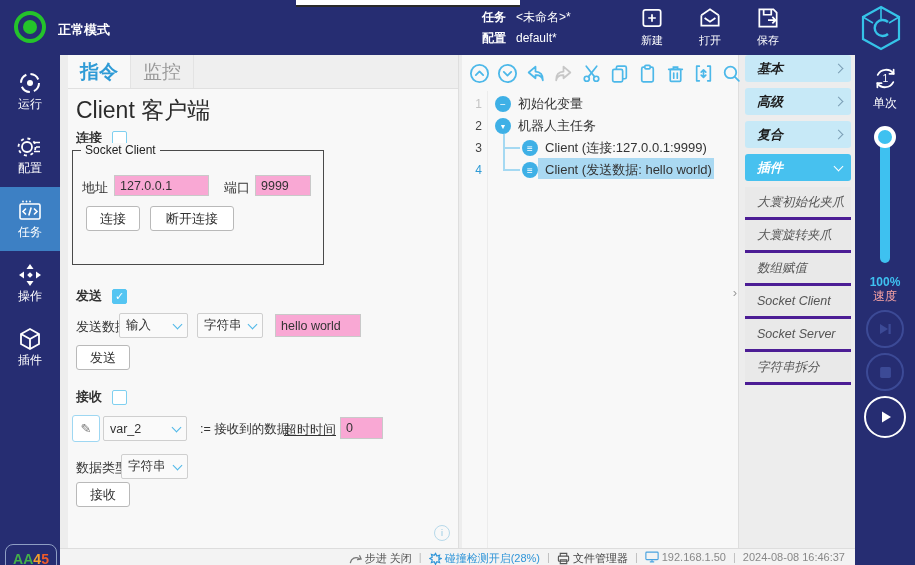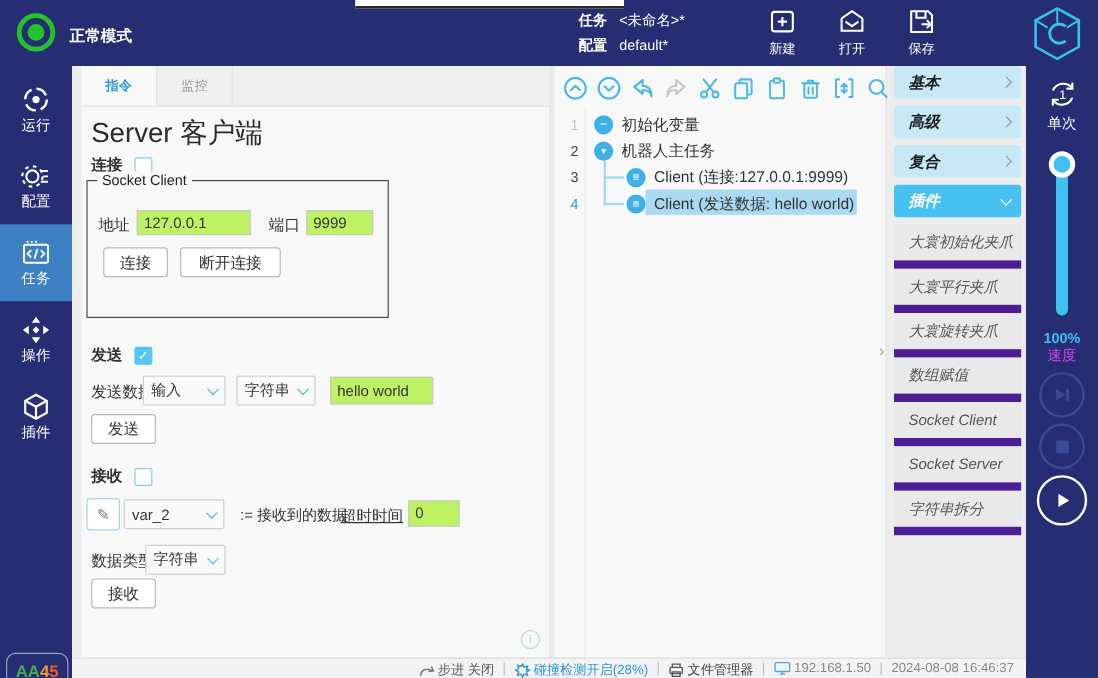--- a/index.html
+++ b/index.html
@@ -24,32 +24,32 @@
   .lsidebar{position:absolute;left:0;top:55px;width:60px;bottom:0;background:#262d72;padding-top:4px;box-sizing:border-box;}
   .side-item{height:64px;display:flex;flex-direction:column;align-items:center;justify-content:center;gap:0;
              color:#fff;font-size:12px;cursor:pointer;}
   .side-item.active{background:#3d80c4;}
   .badge{position:absolute;left:5px;bottom:-9px;width:50px;height:28px;border:1px solid #8f9ec4;border-radius:8px;
          display:flex;align-items:center;justify-content:center;font-weight:bold;font-size:14px;background:#262d72;}
   .badge .c1,.badge .c2{color:#43b049;} .badge .c3{color:#f5a02c;} .badge .c4{color:#ef5a2a;}
   
   .form-panel{position:absolute;left:68px;top:55px;width:390px;bottom:17px;background:#f8f8f8;border-right:1px solid #dedede;}
   .tabs{height:33px;background:#efefef;border-bottom:1px solid #e0e0e0;display:flex;}
-  .tab{width:62px;display:flex;align-items:center;justify-content:center;font-size:11px;color:#9a9a9a;
+  .tab{width:62px;display:flex;align-items:center;justify-content:center;font-size:19px;color:#9a9a9a;
        border-right:1px solid #e3e3e3;cursor:pointer;}
   .tab.active{background:#f8f8f8;color:#2f9bd6;font-weight:bold;}
   .ftitle{position:absolute;left:8px;top:40px;font-size:23px;color:#2b2b2b;}
   .chk-row{position:absolute;display:flex;align-items:center;gap:10px;font-weight:bold;font-size:13px;color:#333;}
   .checkbox{width:15px;height:15px;border:1.5px solid #7fd0f0;border-radius:2px;background:#fff;box-sizing:border-box;
             display:flex;align-items:center;justify-content:center;cursor:pointer;}
   .checkbox.checked{background:#55c5f2;border-color:#55c5f2;color:#fff;font-size:11px;font-weight:bold;}
   .fieldset{position:absolute;left:4px;top:95px;width:250px;height:113px;border:1px solid #4a4a4a;}
   .legend{position:absolute;top:-8px;left:8px;background:#f8f8f8;padding:0 4px;font-size:12px;color:#222;}
   .flabel{position:absolute;font-size:13px;color:#333;}
-  .inp{position:absolute;border:1px solid #c9c9c9;background:#bef264;font-size:12.5px;color:#333;padding:0 5px;
+  .inp{position:absolute;border:1px solid #c9c9c9;background:#f9a8d4;font-size:12.5px;color:#333;padding:0 5px;
        font-family:"Liberation Sans","DejaVu Sans",sans-serif;box-sizing:border-box;}
   .btn{position:absolute;background:#fff;border:1px solid #b9b9b9;border-radius:3px;font-size:13px;color:#333;
        display:flex;align-items:center;justify-content:center;cursor:pointer;box-sizing:border-box;}
   .select{position:absolute;background:#fafafa;border:1px solid #cfcfcf;border-radius:2px;display:flex;
           align-items:center;justify-content:space-between;padding:0 6px;font-size:12.5px;color:#333;
           box-sizing:border-box;cursor:pointer;}
   .chev{width:6px;height:6px;border-right:1.6px solid #4db7e8;border-bottom:1.6px solid #4db7e8;
         transform:rotate(45deg);margin-top:-3px;}
   .pencil-btn{position:absolute;background:#fff;border:1px solid #9ed7f2;border-radius:3px;color:#777;
               display:flex;align-items:center;justify-content:center;font-size:13px;cursor:pointer;box-sizing:border-box;}
@@ -70,31 +70,31 @@
   .conn{position:absolute;background:#a5d9f2;}
   .expander{position:absolute;right:1px;top:230px;color:#999;font-size:13px;cursor:pointer;}
   
   .library{position:absolute;left:745px;top:55px;width:106px;bottom:17px;font-style:italic;}
   .cat{height:27px;border-radius:3px;background:#c7e9f7;margin-bottom:6px;display:flex;align-items:center;
        justify-content:space-between;padding:0 9px 0 12px;font-size:13px;font-weight:bold;color:#1c1c1c;cursor:pointer;}
   .cat .cchev{width:6px;height:6px;border-right:1.8px solid #7b9eb5;border-bottom:1.8px solid #7b9eb5;
               transform:rotate(-45deg);}
   .cat.active{background:#47c1ef;color:#fff;}
   .cat.active .cchev{border-color:#fff;transform:rotate(45deg);margin-top:-3px;}
-  .libitem{height:30px;background:#e9e9e9;border-bottom:7px solid #4c1d95;font-size:12.5px;color:#555;
+  .libitem{height:30px;background:#e9e9e9;border-bottom:3px solid #4c1d95;font-size:12.5px;color:#555;
            line-height:30px;padding-left:12px;cursor:pointer;}
   
   .controls{position:absolute;left:855px;top:55px;width:60px;bottom:0;background:#262d72;}
   .single{position:absolute;left:0;top:10px;width:60px;display:flex;flex-direction:column;align-items:center;gap:3px;
           color:#fff;font-size:12px;cursor:pointer;}
   .slider-track{position:absolute;left:25px;top:82px;width:10px;height:126px;background:#3ec1f0;border-radius:5px;cursor:pointer;}
   .slider-knob{position:absolute;left:19px;top:71px;width:14px;height:14px;background:#3ec1f0;border:4px solid #fff;
                border-radius:50%;cursor:pointer;}
   .speed{position:absolute;left:0;top:220px;width:60px;text-align:center;line-height:14px;}
-  .speed .pct{color:#3ec1f0;font-weight:bold;} .speed .cap{color:#d946ef;}
+  .speed .pct{color:#3ec1f0;font-weight:bold;} .speed .cap{color:#fca5a5;}
   .cbtn{position:absolute;left:11px;width:38px;height:38px;border-radius:50%;border:2px solid #3c4a96;
         display:flex;align-items:center;justify-content:center;box-sizing:border-box;cursor:pointer;}
   .cbtn.play{left:9px;width:42px;height:42px;border-color:#fff;}
   
   .statusbar{position:absolute;left:60px;right:60px;bottom:0;height:17px;background:#f3f3f3;border-top:1px solid #ddd;
              display:flex;align-items:flex-start;justify-content:flex-end;gap:7px;font-size:11px;color:#888;
              padding:2px 10px 0 0;box-sizing:border-box;white-space:nowrap;}
   .sb-item{display:flex;align-items:center;gap:3px;}
   .sb-step{color:#555;} .sb-coll{color:#2f95d8;} .sb-fm{color:#444;}
   .sb-sep{color:#bbb;}
@@ -217,21 +217,21 @@
       <span class="c3">4</span>
       <span class="c4">5</span>
   </div>
 </div>
 
 <div class="form-panel">
   <div class="tabs">
     <div class="tab active">指令</div>
     <div class="tab">监控</div>
   </div>
-  <div class="ftitle">Server 客户端</div>
+  <div class="ftitle">Client 客户端</div>
 
   <div class="chk-row" style="left:8px;top:74px;">
     <span>连接</span>
     <span class="checkbox"></span>
   </div>
 
   <div class="fieldset">
     <span class="legend">Socket Client</span>
     <span class="flabel" style="left:9px;top:28px;">地址</span>
     <input class="inp" style="left: 41px; top: 24px; width: 95px; height: 21px;" value="127.0.0.1">
@@ -385,21 +385,20 @@
   </div>
   <div class="cat">
     <span>复合</span>
       <span class="cchev"></span>
   </div>
   <div class="cat active">
     <span>插件</span>
       <span class="cchev"></span>
   </div>
   <div class="libitem">大寰初始化夹爪</div>
-  <div class="libitem">大寰平行夹爪</div>
   <div class="libitem">大寰旋转夹爪</div>
   <div class="libitem">数组赋值</div>
   <div class="libitem">Socket Client</div>
   <div class="libitem">Socket Server</div>
   <div class="libitem">字符串拆分</div>
 </div>
 
 <div class="controls">
   <div class="single">
     <span>

